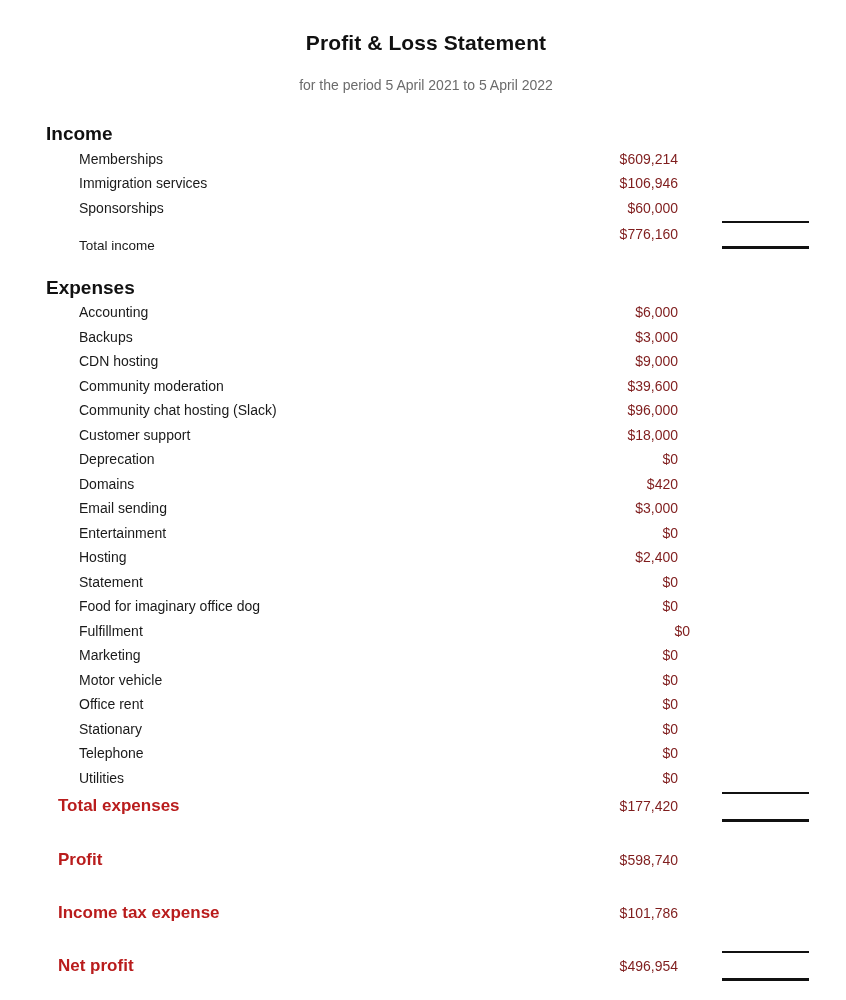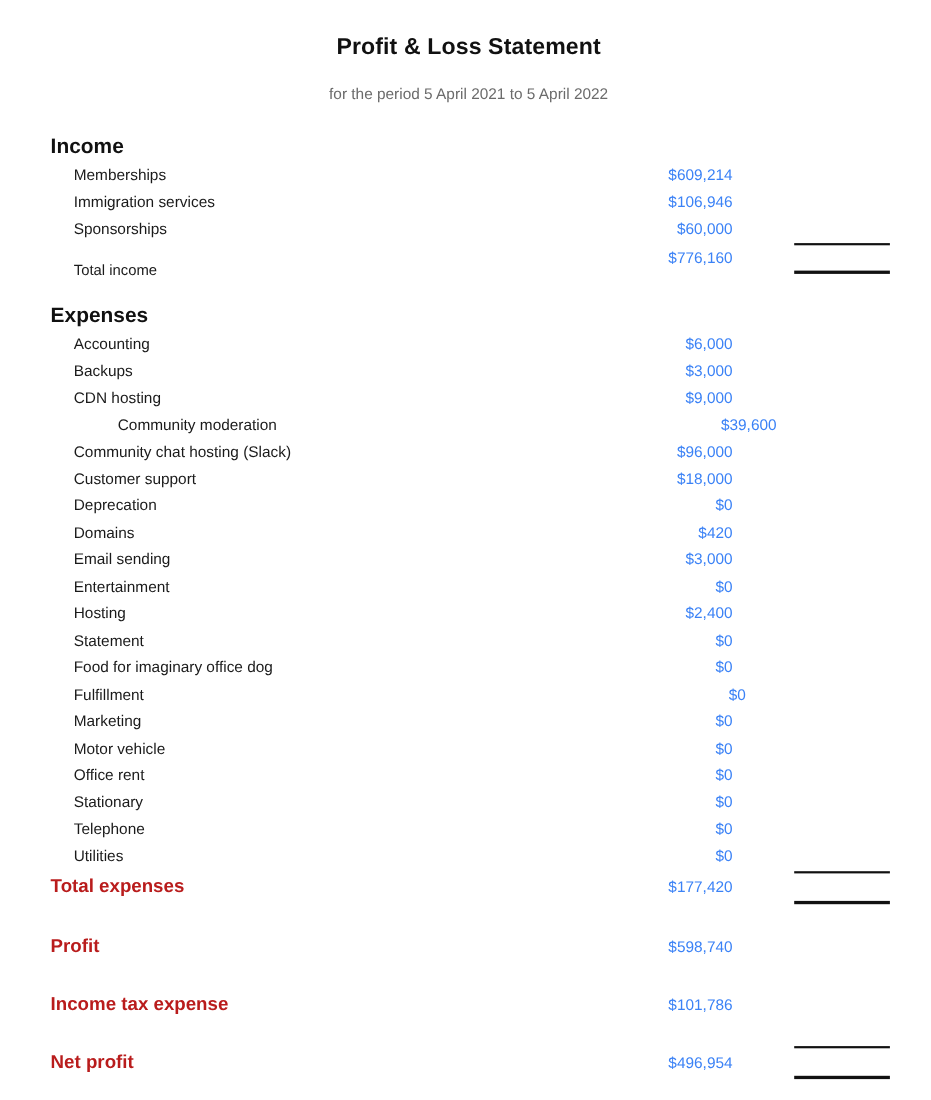--- a/index.html
+++ b/index.html
@@ -37,38 +37,38 @@
     }
     .section-heading {
       position: absolute;
       left: 46px;
       font-size: 19px;
       font-weight: bold;
       color: #111;
     }
     .row {
       position: absolute;
-      left: 0;
+      left: 12px;
       width: 706px;
       height: 22px;
     }
     .row .label {
       position: absolute;
       left: 67px;
       top: 0;
       font-size: 14px;
       color: #1a1a1a;
       white-space: nowrap;
     }
     .row .amount {
       position: absolute;
       right: 40px;
       top: 0;
       font-size: 14px;
-      color: #3b82f6;
+      color: #7f1d1d;
       text-align: right;
       white-space: nowrap;
     }
     .row.bold-label .label {
       font-weight: normal;
       font-size: 13.5px;
       margin-top: 12px;
     }
     .row.big .label {
       left: 46px;
@@ -125,21 +125,21 @@
         <span class="amount">$6,000</span>
       </div>
       <div class="row" style="top: 328.5px;">
         <span class="label">Backups</span>
         <span class="amount">$3,000</span>
       </div>
       <div class="row" style="top: 353px;">
         <span class="label">CDN hosting</span>
         <span class="amount">$9,000</span>
       </div>
-      <div class="row" style="top: 377.5px; margin-left: 40px;">
+      <div class="row" style="top: 377.5px;">
         <span class="label">Community moderation</span>
         <span class="amount">$39,600</span>
       </div>
       <div class="row" style="top: 402px;">
         <span class="label">Community chat hosting (Slack)</span>
         <span class="amount">$96,000</span>
       </div>
       <div class="row" style="top: 426.5px;">
         <span class="label">Customer support</span>
         <span class="amount">$18,000</span>

